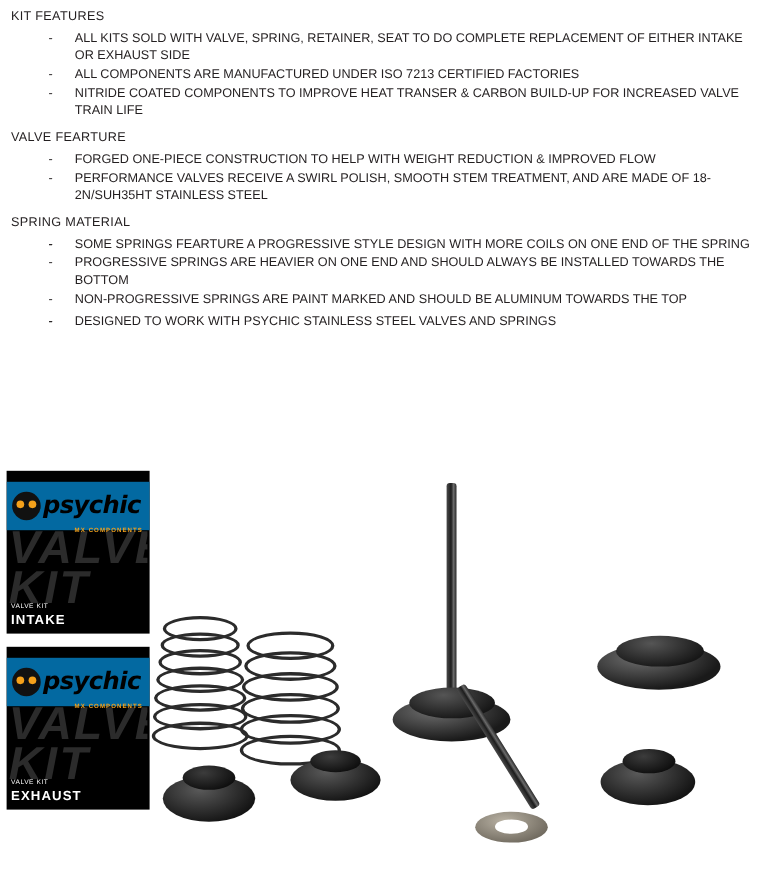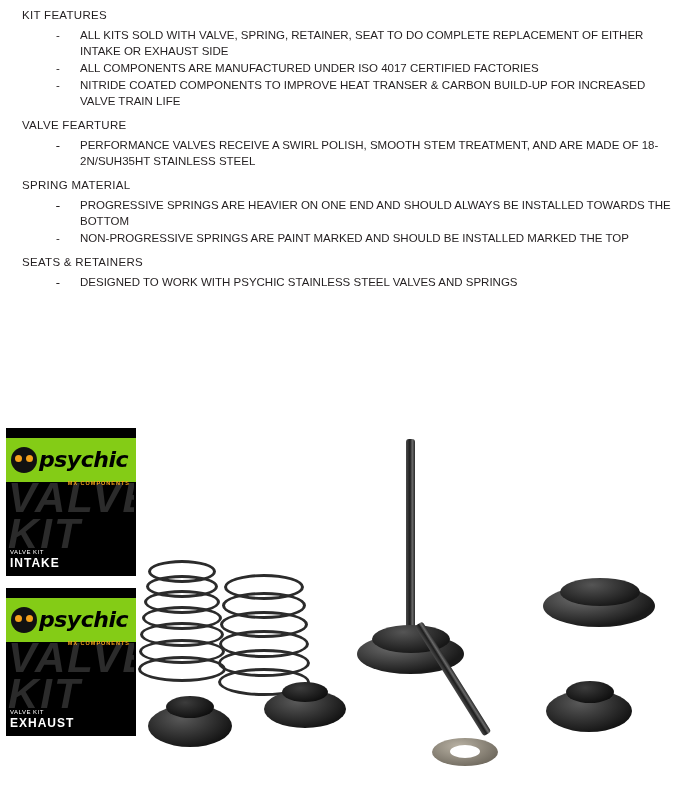--- a/index.html
+++ b/index.html
@@ -15,21 +15,20 @@
     position: relative;
     overflow: hidden;
   }
   .page {
     position: relative;
     width: 693px;
     height: 801px;
   }
   .text-block {
     padding: 6px 10px 0 10px;
-    margin-left: 12px;
   }
   .section-heading {
     font-size: 11.5px;
     letter-spacing: 0.3px;
     margin: 0 0 6px 0;
     padding-top: 6px;
     color: #231f20;
     font-weight: normal;
   }
   .section-heading.first {
@@ -69,21 +68,21 @@
     background: #000000;
     overflow: hidden;
   }
   .logo-card.intake { left: 6px; top: 8px; }
   .logo-card.exhaust { left: 6px; top: 168px; }
   .logo-band {
     position: absolute;
     left: 0; top: 10px;
     width: 134px;
     height: 44px;
-    background: #84cc16;
+    background: #0369a1;
     display: flex;
     align-items: center;
   }
   .logo-skull {
     width: 26px;
     height: 26px;
     margin-left: 5px;
     border-radius: 50%;
     background: #111;
     position: relative;
@@ -193,45 +192,44 @@
 <body>
 
 <div class="page">
 
   <div class="text-block">
 
     <div>
       <div class="section-heading first">KIT FEATURES</div>
       <ul class="bullets">
         <li><span class="dash">-</span><span>ALL KITS SOLD WITH VALVE, SPRING, RETAINER, SEAT TO DO COMPLETE REPLACEMENT OF EITHER INTAKE OR EXHAUST SIDE</span></li>
-        <li><span class="dash">-</span><span>ALL COMPONENTS ARE MANUFACTURED UNDER ISO 4017 CERTIFIED FACTORIES</span></li>
+        <li><span class="dash">-</span><span>ALL COMPONENTS ARE MANUFACTURED UNDER ISO 7213 CERTIFIED FACTORIES</span></li>
         <li><span class="dash">-</span><span>NITRIDE COATED COMPONENTS TO IMPROVE HEAT TRANSER &amp; CARBON BUILD-UP FOR INCREASED VALVE TRAIN LIFE</span></li>
       </ul>
     </div>
 
     <div>
       <div class="section-heading">VALVE FEARTURE</div>
       <ul class="bullets">
-        <li><span class="dash">-</span></li>
+        <li><span class="dash">-</span><span>FORGED ONE-PIECE CONSTRUCTION TO HELP WITH WEIGHT REDUCTION &amp; IMPROVED FLOW</span></li>
         <li><span class="dash">-</span><span>PERFORMANCE VALVES RECEIVE A SWIRL POLISH, SMOOTH STEM TREATMENT, AND ARE MADE OF 18-2N/SUH35HT STAINLESS STEEL</span></li>
       </ul>
     </div>
 
     <div>
       <div class="section-heading">SPRING MATERIAL</div>
       <ul class="bullets">
         <li><span class="dash">-</span></li>
-        <li><span class="dash">-</span></li>
+        <li><span class="dash">-</span><span>SOME SPRINGS FEARTURE A PROGRESSIVE STYLE DESIGN WITH MORE COILS ON ONE END OF THE SPRING</span></li>
         <li><span class="dash">-</span><span>PROGRESSIVE SPRINGS ARE HEAVIER ON ONE END AND SHOULD ALWAYS BE INSTALLED TOWARDS THE BOTTOM</span></li>
-        <li><span class="dash">-</span><span>NON-PROGRESSIVE SPRINGS ARE PAINT MARKED AND SHOULD BE INSTALLED MARKED THE TOP</span></li>
+        <li><span class="dash">-</span><span>NON-PROGRESSIVE SPRINGS ARE PAINT MARKED AND SHOULD BE ALUMINUM TOWARDS THE TOP</span></li>
       </ul>
     </div>
 
     <div>
-      <div class="section-heading">SEATS &amp; RETAINERS</div>
       <ul class="bullets">
         <li><span class="dash">-</span></li>
         <li><span class="dash">-</span><span>DESIGNED TO WORK WITH PSYCHIC STAINLESS STEEL VALVES AND SPRINGS</span></li>
       </ul>
     </div>
 
   </div>
 
   <div class="photo-area">
 

